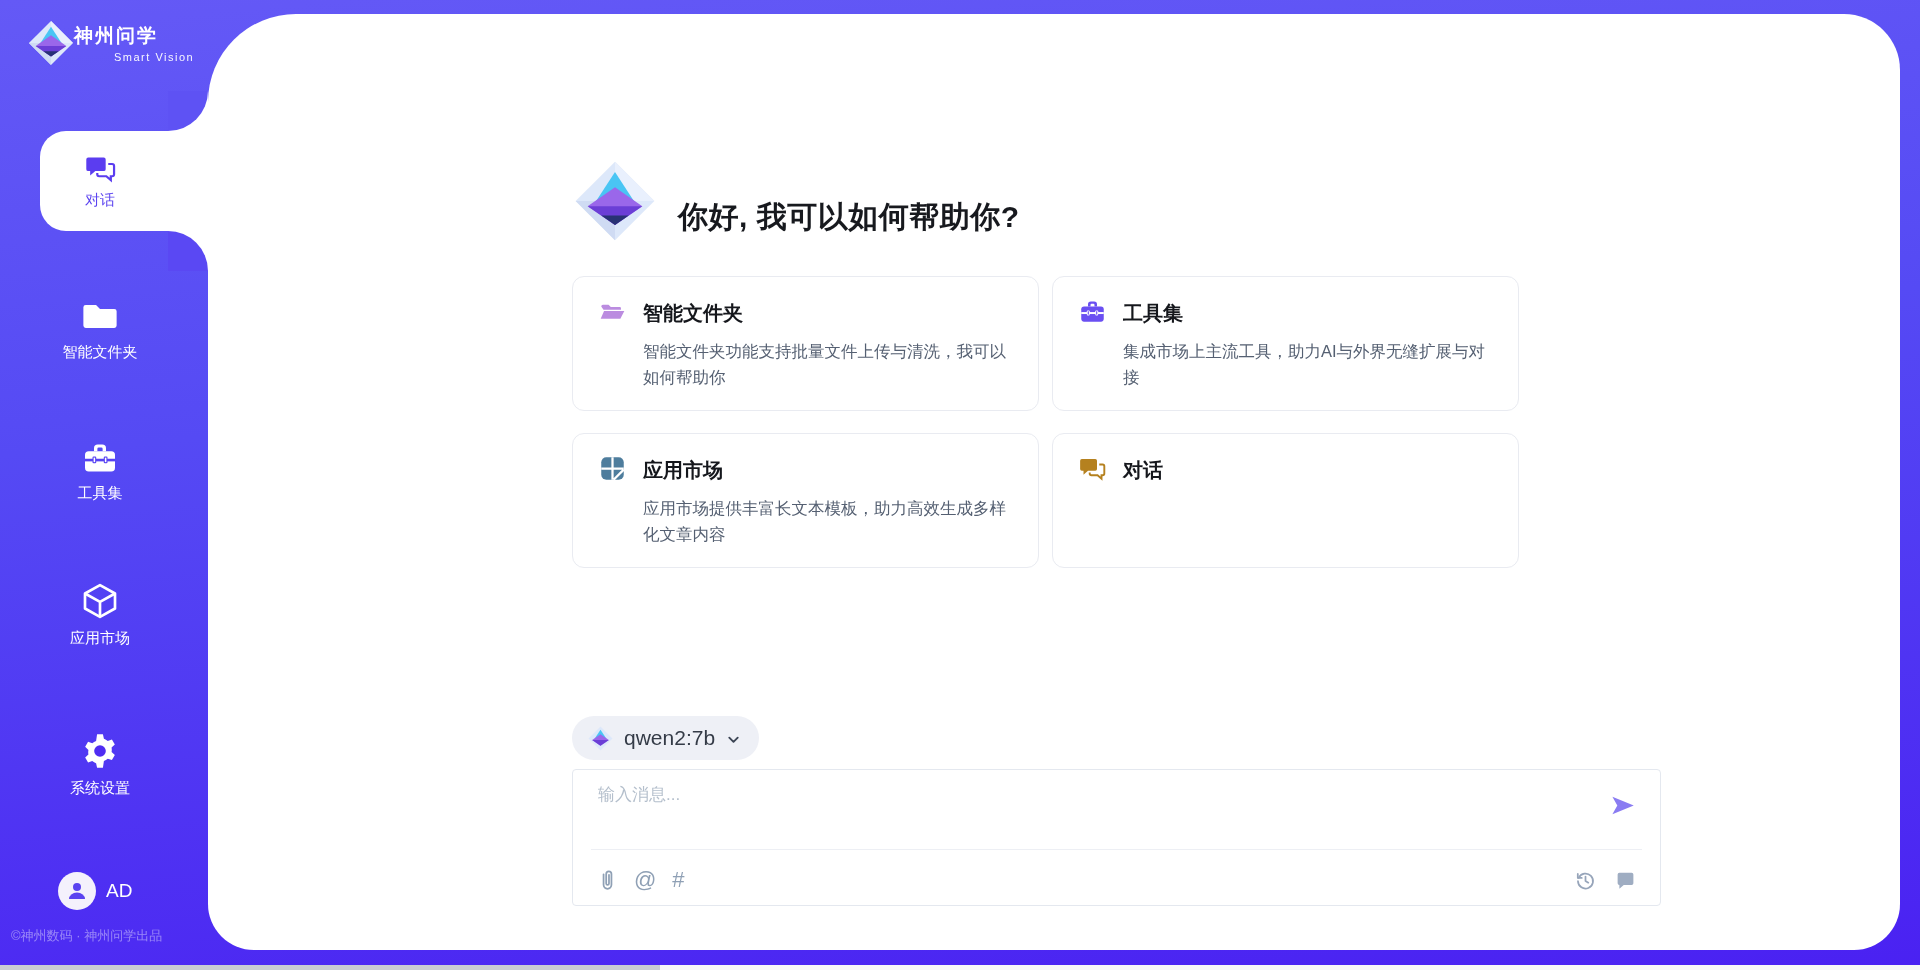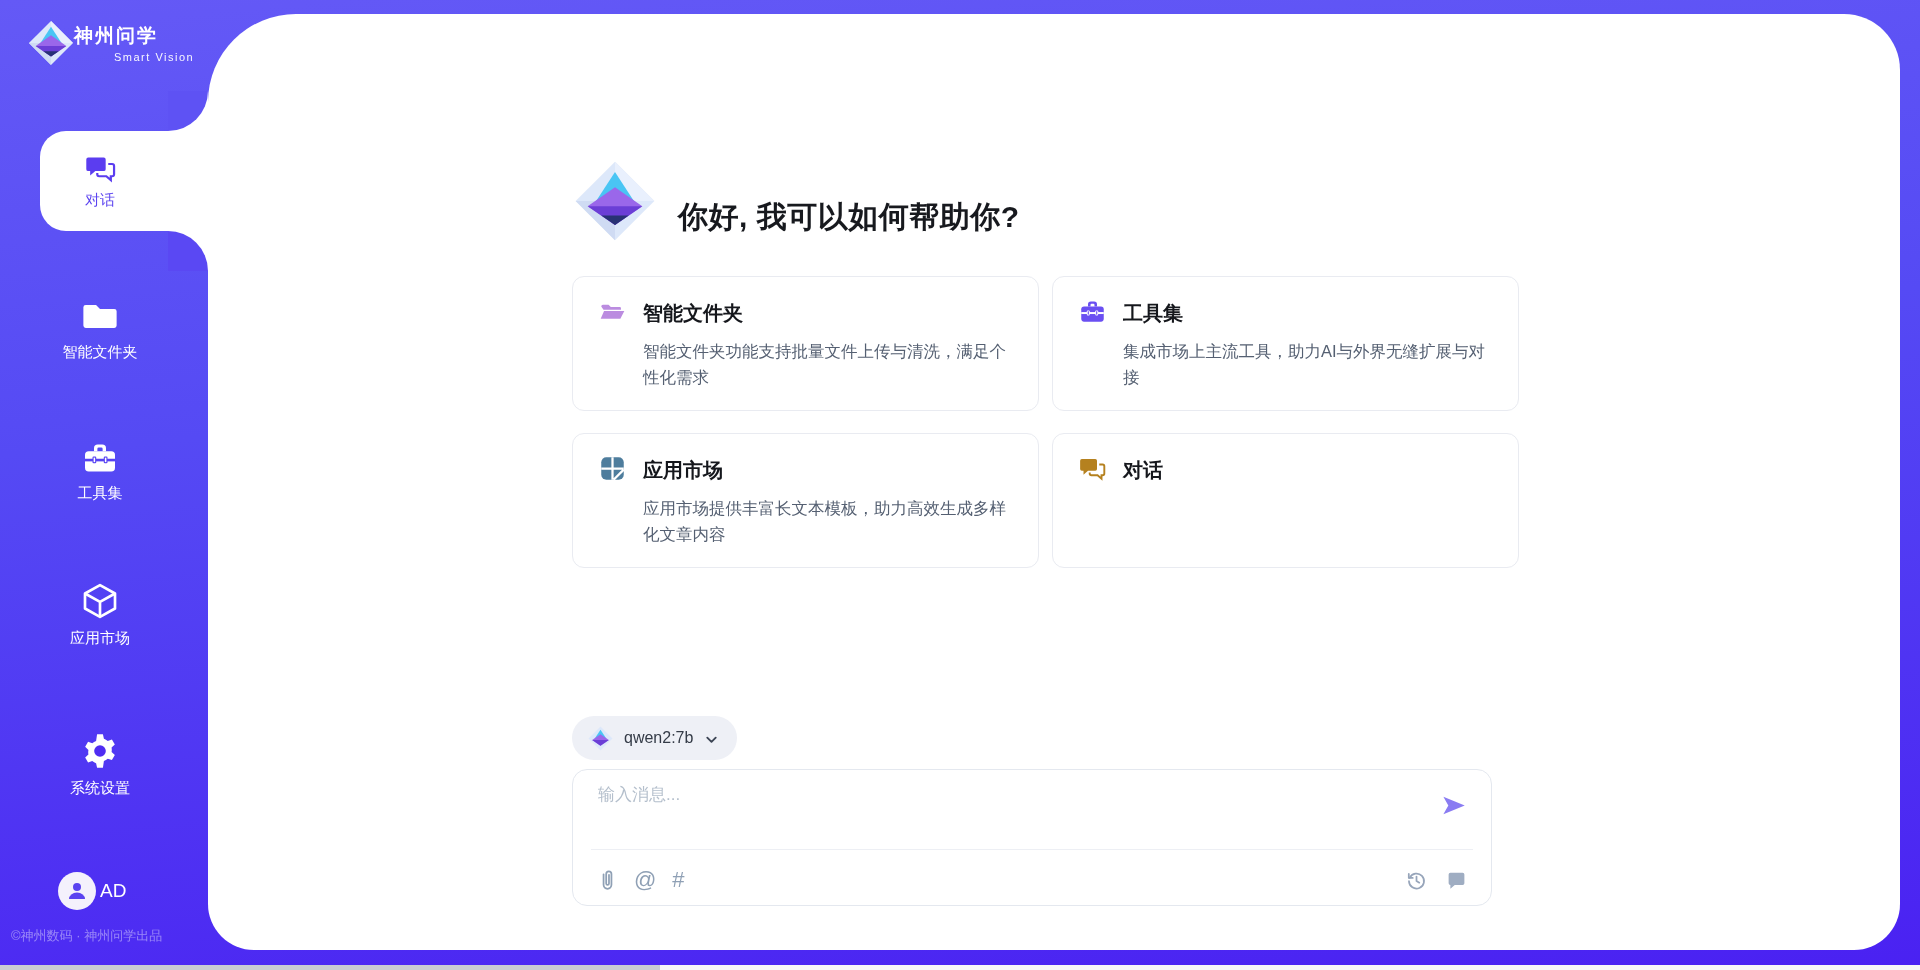--- a/index.html
+++ b/index.html
@@ -36,21 +36,21 @@
   .fillet.top::before{ background:#5e52f4; border-bottom-right-radius:100%; }
   .fillet.bottom::before{ background:#5a48f3; border-top-right-radius:100%; }
 
   .nav-item{
     position:absolute; left:40px; width:120px;
     display:flex; flex-direction:column; align-items:center; gap:8px; cursor:pointer;
   }
   .nav-label{ font-size:15px; color:#fff; white-space:nowrap; }
   .nav-1{ top:297px; } .nav-2{ top:440px; } .nav-3{ top:581px; } .nav-4{ top:731px; }
 
-  .user-row{ position:absolute; left:58px; top:872px; display:flex; align-items:center; gap:4px; }
+  .user-row{ position:absolute; left:58px; top:872px; display:flex; align-items:center; gap:10px; }
   .avatar{ width:38px; height:38px; border-radius:50%; background:#f4f1fc; display:flex; align-items:center; justify-content:center; }
   .user-name{ color:#fff; font-size:19px; }
   .copyright{ position:absolute; left:11px; top:927px; width:200px; font-size:13px; color:rgba(255,255,255,.42); white-space:nowrap; }
 
   
   .greeting-row{ position:absolute; left:574px; top:160px; display:flex; align-items:center; gap:22px; }
   .greeting-text{ font-size:30px; font-weight:700; color:#17191e; letter-spacing:.5px;margin-top:29px; }
 
   
   .cards{
@@ -64,26 +64,26 @@
   .card-head{ display:flex; align-items:center; gap:17px; }
   .card-title{ font-size:20px; font-weight:700; color:#15171c; }
   .card-desc{ margin:9px 0 0 44px; font-size:16.5px; line-height:26px; color:#556072; }
 
   
   .model-pill{
     position:absolute; left:572px; top:716px; height:44px;
     display:inline-flex; align-items:center; gap:11px; padding:0 18px 0 16px;
     background:#eef0f6; border-radius:22px; cursor:pointer;
   }
-  .model-name{ font-size:16px; color:#343b47; }
+  .model-name{ font-size:21px; color:#343b47; }
 
   
   .composer{
-    position:absolute; left:572px; top:769px; width:920px; height:137px;
-    background:#fff; border:1.5px solid #e4e8ef; border-radius:15px;
+    position:absolute; left:572px; top:769px; width:1089px; height:137px;
+    background:#fff; border:1.5px solid #e4e8ef; border-radius:4px;
   }
   .composer-placeholder{ position:absolute; left:25px; top:13px; font-size:17px; color:#b4bfcc; }
   .send-btn{ position:absolute; right:24px; top:22px; cursor:pointer; }
   .composer-divider{ position:absolute; left:18px; right:18px; top:79px; height:1px; background:#edeff4; }
   .composer-bar{ position:absolute; left:24px; right:24px; top:92px; height:36px; display:flex; align-items:center; justify-content:space-between; }
   .bar-group{ display:flex; align-items:center; gap:16px; }
   .txt-icon{ font-size:22px; color:#8fa0b5; font-weight:500; cursor:pointer; line-height:1; }
   .svg-btn{ cursor:pointer; display:flex; }
 
   
@@ -114,21 +114,21 @@
     <div class="card">
       <div class="card-head">
         <span>
           <svg width="27" height="27" viewBox="0 0 48 48" fill="#bb8ce0">
             <path d="M4 15 a3 3 0 0 1 3-3 h10 l4 4 h16 a2 2 0 0 1 2 2 v3 H8 z"></path>
             <path d="M9 23 h36 l-7 14 H3 z"></path>
           </svg>
         </span>
         <span class="card-title">智能文件夹</span>
       </div>
-      <p class="card-desc">智能文件夹功能支持批量文件上传与清洗，满足个性化需求</p>
+      <p class="card-desc">智能文件夹功能支持批量文件上传与清洗，我可以如何帮助你</p>
     </div>
 
     <div class="card">
       <div class="card-head">
         <span>
           <svg width="27" height="27" viewBox="0 0 48 48">
             <path d="M16 11 a5 5 0 0 1 5-5 h6 a5 5 0 0 1 5 5 v4 h-4.5 v-3.2 a1.8 1.8 0 0 0 -1.8-1.8 h-3.4 a1.8 1.8 0 0 0 -1.8 1.8 V15 H16 z" fill="#6a4ff2"></path>
             <rect x="4" y="15" width="40" height="27" rx="5" fill="#6a4ff2"></rect>
             <rect x="4" y="25" width="40" height="3.5" fill="#fff"></rect>
             <rect x="14" y="22" width="5" height="9" rx="1.5" fill="#fff"></rect>

